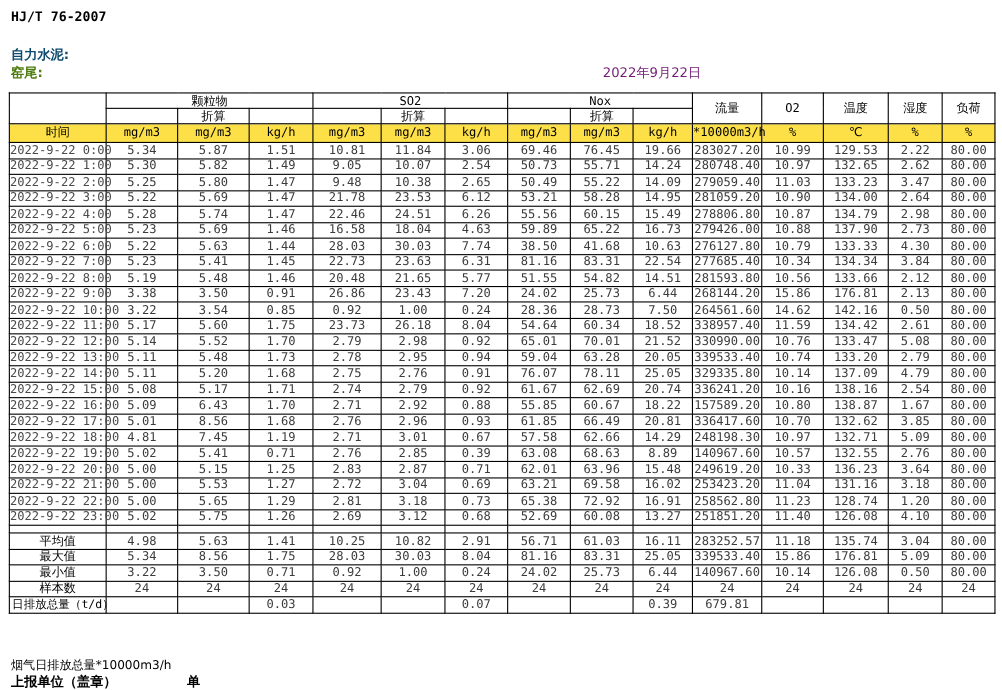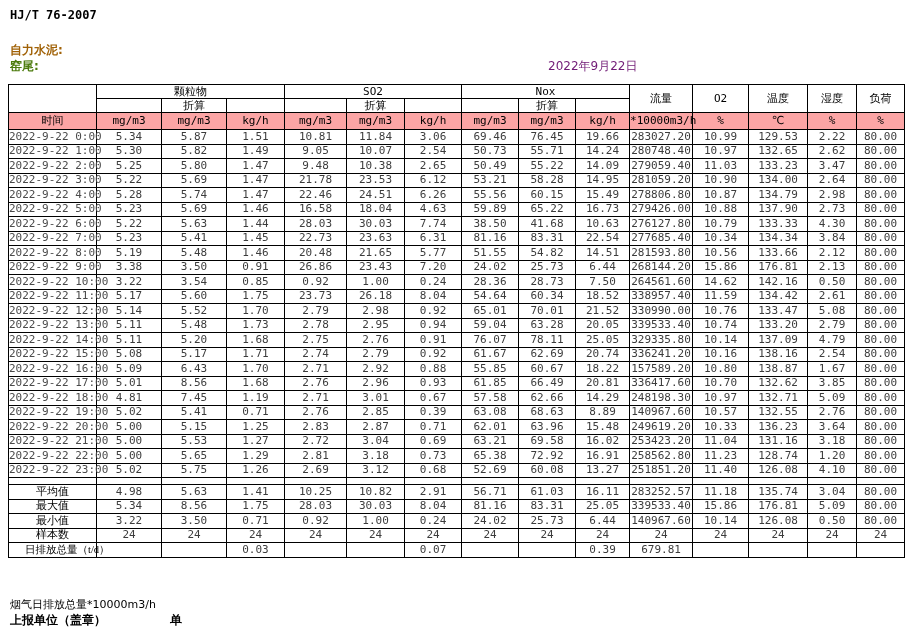--- a/index.html
+++ b/index.html
@@ -15,47 +15,47 @@
     position: absolute; left: 10px; top: 8px;
     font-size: 12px; font-weight: bold; color: #000;
     font-family: "DejaVu Sans Mono", "DejaVu Sans", monospace;
   }
   .title {
     position: absolute; left: 0; top: 24px; width: 911px;
     text-align: center; font-size: 14px; font-weight: bold; color: #000;
   }
   .company {
     position: absolute; left: 10px; top: 42px;
-    font-size: 12px; font-weight: bold; color: #a16207;
+    font-size: 12px; font-weight: bold; color: #0c4a6e;
   }
   .loc-line { position: absolute; left: 0; top: 58px; width: 911px; height: 14px; }
   .location { position: absolute; left: 10px; top: 0; font-size: 12px; font-weight: bold; color: #4d7c0f; }
   .date { position: absolute; left: 548px; top: 0; font-size: 12px; color: #701a75; }
 
   table.report {
     position: absolute; left: 8px; top: 84px;
     border-collapse: collapse; table-layout: fixed;
     width: 896px;
   }
   table.report th, table.report td {
     border: 1px solid #000;
     text-align: center; vertical-align: middle;
     font-size: 11px; font-weight: normal; color: #000;
     padding: 0; line-height: 12px;
     overflow: visible; white-space: nowrap;
     font-family: "DejaVu Sans Mono", "DejaVu Sans", monospace;
   }
   table.report thead tr.gh th { height: 14px; }
   table.report thead tr.ch th { height: 14px; }
-  table.report thead tr.uh th { height: 17px; background: #fca5a5; }
+  table.report thead tr.uh th { height: 17px; background: #fde047; }
   table.report tbody td { height: 14.5px; color: #3c3c3c; }
   table.report tbody td.time { color: #4a4a4a; text-align: center; }
   table.report tbody tr.spacer td { height: 7px; }
   table.report tbody td.sum-label { color: #000; }
-  table.report tbody td.left-label { text-align: right; padding-left: 16px; font-size: 10.5px; font-family: Liberation Serif, serif; }
+  table.report tbody td.left-label { text-align: right; padding-left: 2px; font-size: 10.5px; }
 
   .footer1 { position: absolute; left: 10px; top: 597px; font-size: 11px; color: #000; }
   .footer2 { position: absolute; left: 10px; top: 612px; font-size: 12px; font-weight: bold; color: #000; }
   .footer2 .unit { position: absolute; left: 160px; top: 0; font-weight: bold; }
 </style>
 </head>
 <body>
 
 <div id="page">
 

